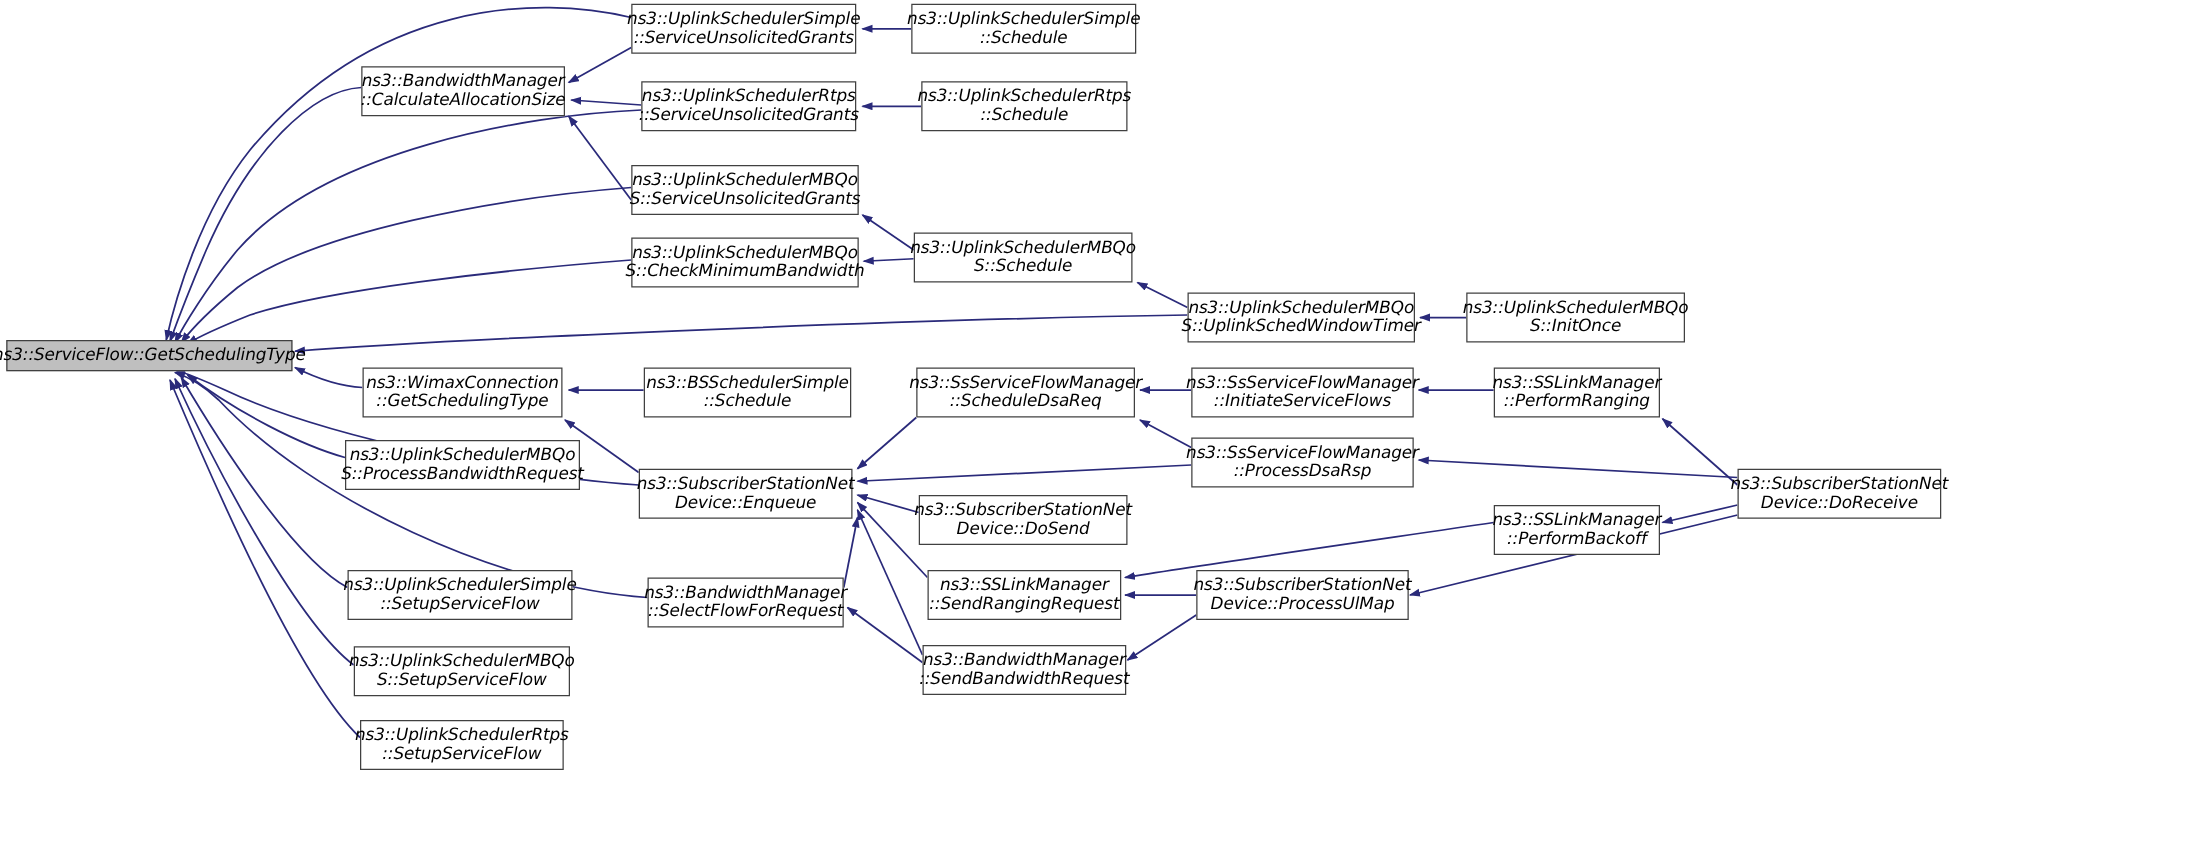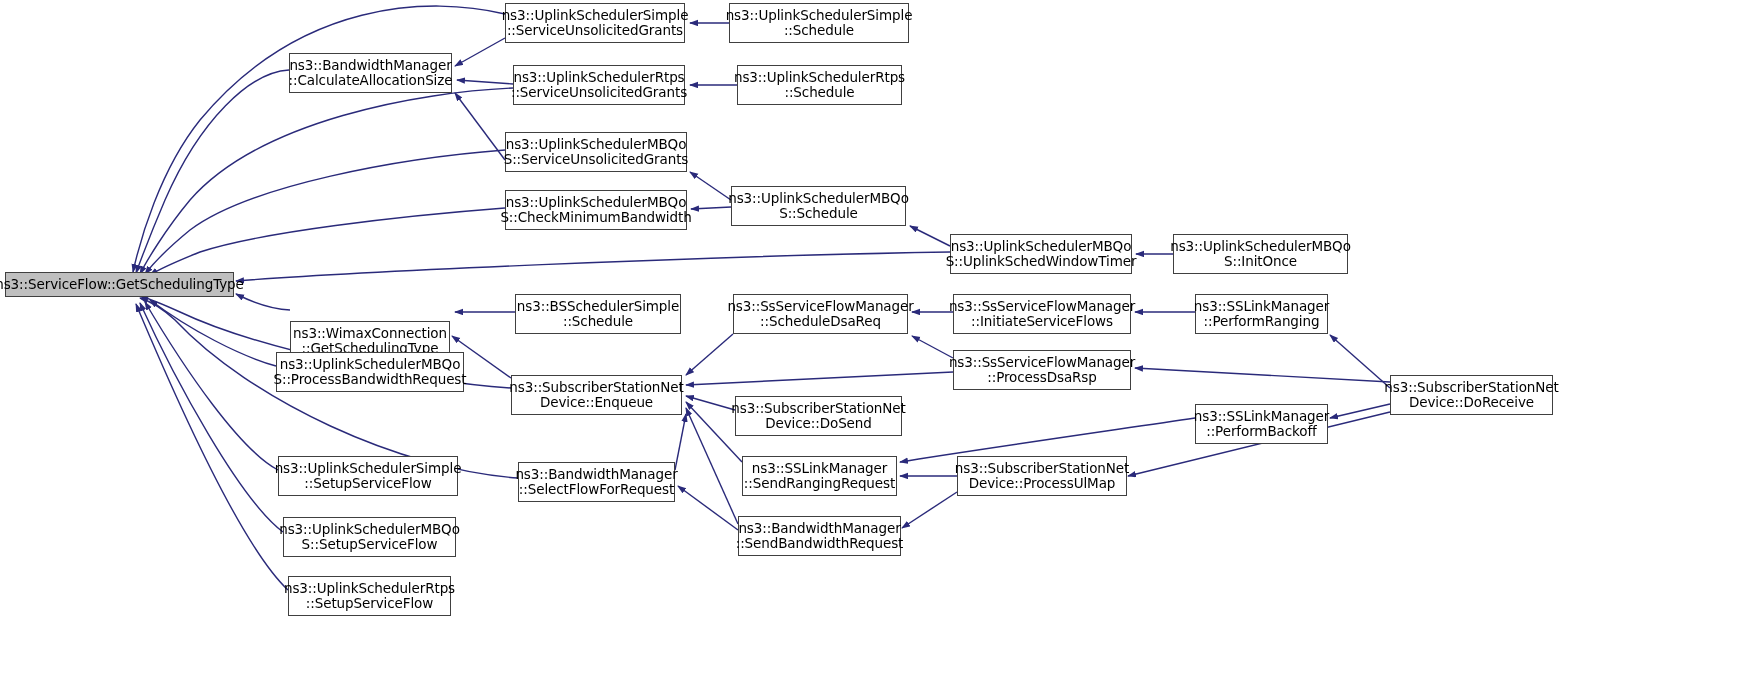--- a/index.html
+++ b/index.html
@@ -1,21 +1,21 @@
 <!DOCTYPE html>
 <html><head>
 <meta charset="utf-8">
 <style>
   html,body{margin:0;padding:0;background:#ffffff;}
   body{font-family:"DejaVu Sans","Liberation Sans",sans-serif;}
   #canvas{position:relative;width:1755px;height:688px;background:#ffffff;overflow:hidden;}
   #edges{position:absolute;left:0;top:0;width:1755px;height:688px;}
   .node{position:absolute;box-sizing:border-box;border:1px solid #404040;background:#ffffff;
         display:flex;align-items:center;justify-content:center;text-align:center;
-        font-size:13.5px;line-height:15px;color:#000000;letter-spacing:-0.1px;}
+        font-size:13.5px;line-height:15px;color:#000000;letter-spacing:-0.1px;font-style:italic;}
   .node.current{background:#bfbfbf;border-color:#404040;}
   .node .lbl{display:block;white-space:pre-line;padding:0 2px;}
 </style>
 </head>
 <body>
 
 <div id="canvas">
   <svg id="edges" viewBox="0 0 1755 688" xmlns="http://www.w3.org/2000/svg">
     <defs>
       <marker id="arrow" markerWidth="9" markerHeight="9" refX="8" refY="3.2" orient="auto" markerUnits="userSpaceOnUse">
@@ -103,21 +103,21 @@
 S::Schedule</span>
       </div>
       <div class="node" style="left: 950px; top: 234px; width: 182px; height: 40px;">
         <span class="lbl">ns3::UplinkSchedulerMBQo
 S::UplinkSchedWindowTimer</span>
       </div>
       <div class="node" style="left: 1173px; top: 234px; width: 175px; height: 40px;">
         <span class="lbl">ns3::UplinkSchedulerMBQo
 S::InitOnce</span>
       </div>
-      <div class="node" style="left: 290px; top: 294px; width: 160px; height: 40px; margin-top: 27px;">
+      <div class="node" style="left: 290px; top: 294px; width: 160px; height: 40px;">
         <span class="lbl">ns3::WimaxConnection
 ::GetSchedulingType</span>
       </div>
       <div class="node" style="left: 515px; top: 294px; width: 166px; height: 40px;">
         <span class="lbl">ns3::BSSchedulerSimple
 ::Schedule</span>
       </div>
       <div class="node" style="left: 733px; top: 294px; width: 175px; height: 40px;">
         <span class="lbl">ns3::SsServiceFlowManager
 ::ScheduleDsaReq</span>

